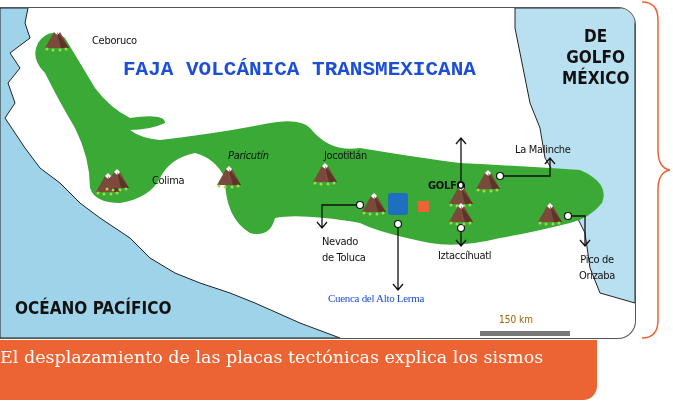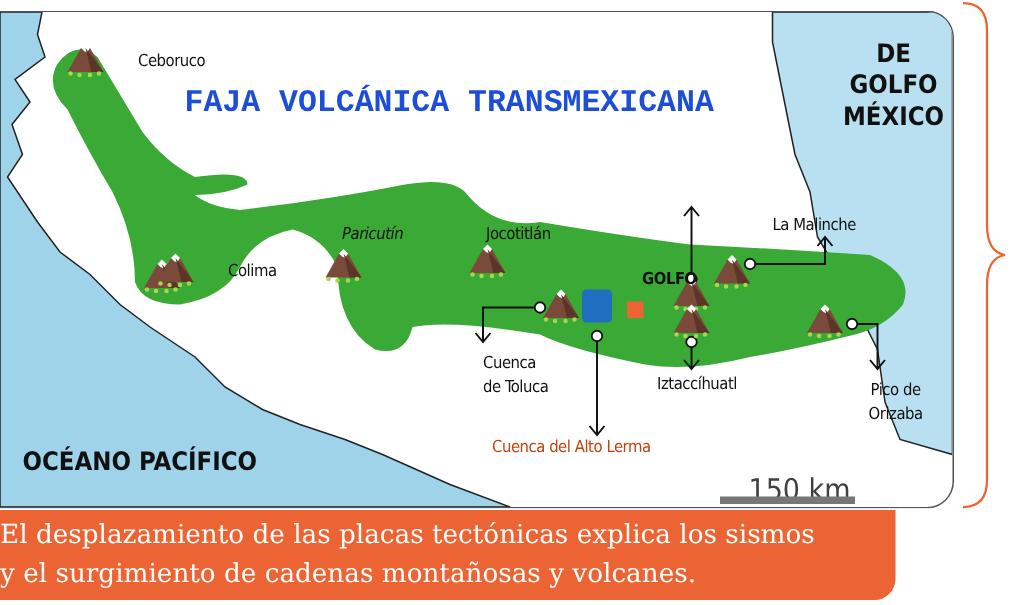--- a/index.html
+++ b/index.html
@@ -4,24 +4,24 @@
 <style>
   html,body{margin:0;padding:0;background:#ffffff;}
   body{width:673px;height:403px;position:relative;overflow:hidden;font-family:"DejaVu Sans Condensed","DejaVu Sans",sans-serif;}
   .map{position:absolute;left:0;top:7px;width:635px;height:330px;border:1px solid #555;border-left:none;border-radius:0 18px 18px 0;overflow:hidden;background:#fff;}
   svg.base{position:absolute;left:0;top:0;}
   .lbl{position:absolute;font-size:11px;color:#111;white-space:nowrap;letter-spacing:-0.3px;line-height:16px;margin-left:19px;}
   .title{position:absolute;left:123px;top:50px;font-size:21px;font-weight:bold;color:#1d4ed8;letter-spacing:0px;white-space:nowrap;font-family:Liberation Mono, monospace;}
   .sea{position:absolute;font-weight:bold;color:#111;white-space:nowrap;}
   .gulf{left:562px;top:18px;font-size:17px;text-align:center;line-height:21px;}
   .ocean{left:15px;top:290px;font-size:17px;}
-  .cuenca{color:#c2410c;}
+  .cuenca{color:#1d4ed8;font-family:Liberation Serif, serif;}
   .caption{position:absolute;left:0;top:340px;width:597px;height:60px;background:#ec6433;border-radius:0 0 14px 0;color:#fff;font-family:"DejaVu Serif","Liberation Serif",serif;font-size:17.5px;text-align:left;line-height:26px;padding-top:4px;box-sizing:border-box;}
   .caption span{display:block;}
-  .scale-text{position:absolute;left:499px;top:306px;font-size:20px;color:#404040;}
+  .scale-text{position:absolute;left:499px;top:306px;font-size:10px;color:#a16207;}
   .scale-bar{position:absolute;left:480px;top:323px;width:90px;height:5px;background:#777;}
 </style>
 </head>
 <body>
 
 <div class="map">
   <svg class="base" width="635" height="330" viewBox="0 0 635 330">
     <defs>
       <g id="volc">
         <path d="M-12 8 L-3 -8 L3 -8 L12 8 Z" fill="#7a4a3a"></path>
@@ -80,35 +80,34 @@
     <div>MÉXICO</div>
   </div>
   <div class="sea ocean">OCÉANO PACÍFICO</div>
 
   <div class="lbl" style="left:73px;top:25px;">Ceboruco</div>
   <div class="lbl" style="left:133px;top:165px;">Colima</div>
   <div class="lbl" style="left:209px;top:140px;font-style:italic;">Paricutín</div>
   <div class="lbl" style="left:305px;top:140px;">Jocotitlán</div>
   <div class="lbl" style="left:496px;top:134px;">La Malinche</div>
   <div class="lbl" style="left:303px;top:226px;">
-    <div>Cuenca</div>
+    <div>Nevado</div>
     <div>de Toluca</div>
   </div>
   <div class="lbl" style="left:419px;top:240px;">Iztaccíhuatl</div>
   <div class="lbl" style="left:560px;top:244px;text-align:center;">
     <div>Pico de</div>
     <div>Orizaba</div>
   </div>
   <div class="lbl" style="left:409px;top:170px;font-weight:bold;">GOLFO</div>
   <div class="lbl cuenca" style="left:309px;top:282px;">Cuenca del Alto Lerma</div>
 
   <div class="scale-text">150 km</div>
   <div class="scale-bar"></div>
 </div>
 
 <svg style="position:absolute;left:640px;top:0;" width="33" height="345">
   <path d="M2 2 Q18 2 18 20 L18 150 Q18 168 30 170 Q18 172 18 190 L18 320 Q18 338 2 338" fill="none" stroke="#ec6433" stroke-width="1.5"></path>
 </svg>
 
 <div class="caption">
   <span>El desplazamiento de las placas tectónicas explica los sismos</span>
-  <span>y el surgimiento de cadenas montañosas y volcanes.</span>
 </div>
 
 </body></html>

